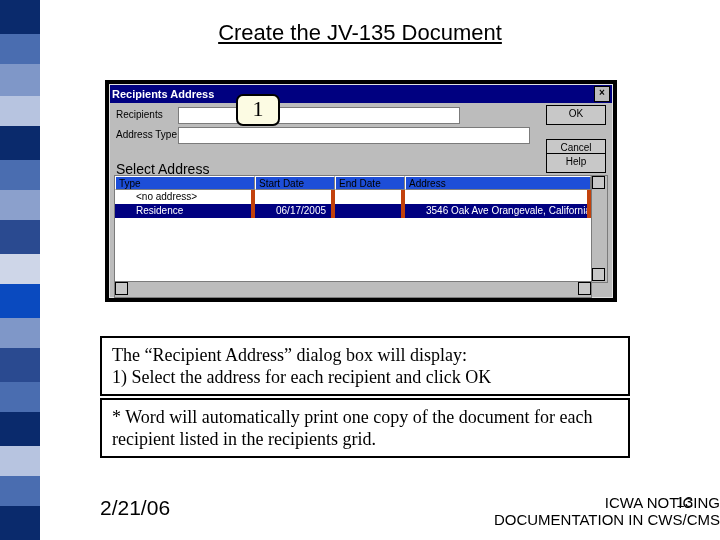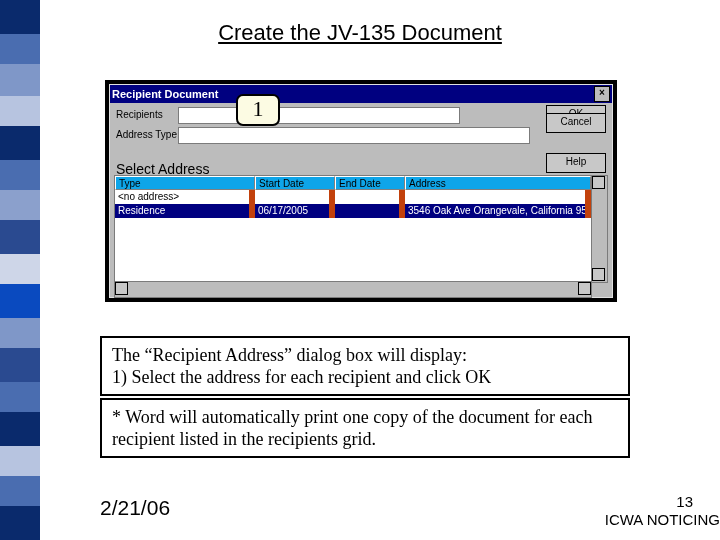--- a/index.html
+++ b/index.html
@@ -13,24 +13,24 @@
   .dialog-outer{position:absolute;left:105px;top:80px;width:512px;height:222px;border:4px solid #000;box-sizing:border-box;background:#bcbcbc}
   .dialog{position:relative;width:100%;height:100%;border:1px solid #e0e0e0;box-sizing:border-box}
   .titlebar{display:flex;align-items:center;justify-content:space-between;height:18px;background:#000080;color:#fff;font-size:11px;font-weight:bold;padding:0 2px}
   .closebox{width:14px;height:14px;background:#bcbcbc;border:1px solid #000;color:#000;font-size:10px;line-height:12px;text-align:center;font-weight:bold}
   .client{position:relative;padding:4px;font-size:10px;color:#000}
   .field-label{position:absolute;font-size:10px;color:#000}
   .field-box{position:absolute;background:#fff;border:1px solid #7b7b7b;height:15px}
   .btn{position:absolute;right:6px;width:58px;height:18px;background:#c8c8c8;border:1px solid #000;font-size:10px;text-align:center;line-height:16px}
   .section-label{position:absolute;font-size:14px;color:#000}
   .grid{position:absolute;left:4px;right:20px;background:#fff;border:1px solid #7b7b7b}
-  .grid-hdr{display:flex;background:#0ea5e9;font-size:10px;height:14px}
+  .grid-hdr{display:flex;background:#1d4ed8;font-size:10px;height:14px}
   .grid-hdr>div{border-right:1px solid #808080;border-bottom:1px solid #808080;border-top:1px solid #fff;border-left:1px solid #fff;padding:0 3px;box-sizing:border-box;line-height:14px}
   .grid-row{display:flex;font-size:10px;height:14px}
-  .grid-row>div{border-right:6px solid #c2410c;padding:0 3px;box-sizing:border-box;line-height:14px;white-space:nowrap;overflow:hidden}
+  .grid-row>div{border-right:4px solid #c2410c;padding:0 21px;box-sizing:border-box;line-height:14px;white-space:nowrap;overflow:hidden}
   .grid-row.sel{background:#000080;color:#fff}
   .scroll-v{position:absolute;right:4px;width:15px;background:#bcbcbc;border:1px solid #7b7b7b}
   .scroll-h{position:absolute;left:4px;right:20px;height:15px;background:#bcbcbc;border:1px solid #7b7b7b}
   .sbtn{width:13px;height:13px;background:#c8c8c8;border:1px solid #000;box-sizing:border-box}
   
   .callout{position:absolute;left:236px;top:94px;width:40px;height:28px;background:#fcfbe3;border:2px solid #000;border-radius:7px;font-family:"Times New Roman",serif;font-size:22px;text-align:center;line-height:26px}
   
   .textbox{position:absolute;border:2px solid #000;font-family:"Times New Roman",serif;font-size:18px;line-height:22px;padding:6px 10px;box-sizing:border-box;background:#fff}
   
   .footer-date{position:absolute;left:100px;bottom:20px;font-size:21px}
@@ -60,32 +60,32 @@
     <div style="height:30px;background:#b7c4e0"></div>
     <div style="height:30px;background:#4a6db0"></div>
     <div style="height:54px;background:#0a2a6c"></div>
   </div>
 
   <div class="title">Create the JV-135 Document</div>
 
   <div class="dialog-outer">
     <div class="dialog">
       <div class="titlebar">
-        <span>Recipient Document</span>
+        <span>Recipients Address</span>
         <span class="closebox">×</span>
       </div>
       <div class="client">
         <span class="field-label" style="left:6px;top:6px">Recipients</span>
         <div class="field-box" style="left:68px;top:4px;width:280px"></div>
 
         <span class="field-label" style="left:6px;top:26px">Address Type</span>
         <div class="field-box" style="left:68px;top:24px;width:350px"></div>
 
         <div class="btn" style="top:2px">OK</div>
-        <div class="btn" style="top:10px">Cancel</div>
+        <div class="btn" style="top:36px">Cancel</div>
         <div class="btn" style="top:50px">Help</div>
 
         <span class="section-label" style="left:6px;top:58px">Select Address</span>
 
         <div class="grid" style="top:72px;height:106px">
           <div class="grid-hdr">
             <div style="width:140px">Type</div>
             <div style="width:80px">Start Date</div>
             <div style="width:70px">End Date</div>
             <div style="flex:1">Address</div>
@@ -122,16 +122,17 @@
     <div>1) Select the address for each recipient and click OK</div>
   </div>
 
   <div class="textbox" style="left:100px;top:398px;width:530px">
     <div>* Word will automatically print one copy of the document for each recipient listed in the recipients grid.</div>
   </div>
 
   <div class="footer-date">2/21/06</div>
   <div class="footer-center">
     <span>ICWA NOTICING</span><br>
+    <span>DOCUMENTATION IN CWS/CMS</span>
   </div>
   <div class="footer-page">13</div>
 
 </div>
 
 </body></html>

